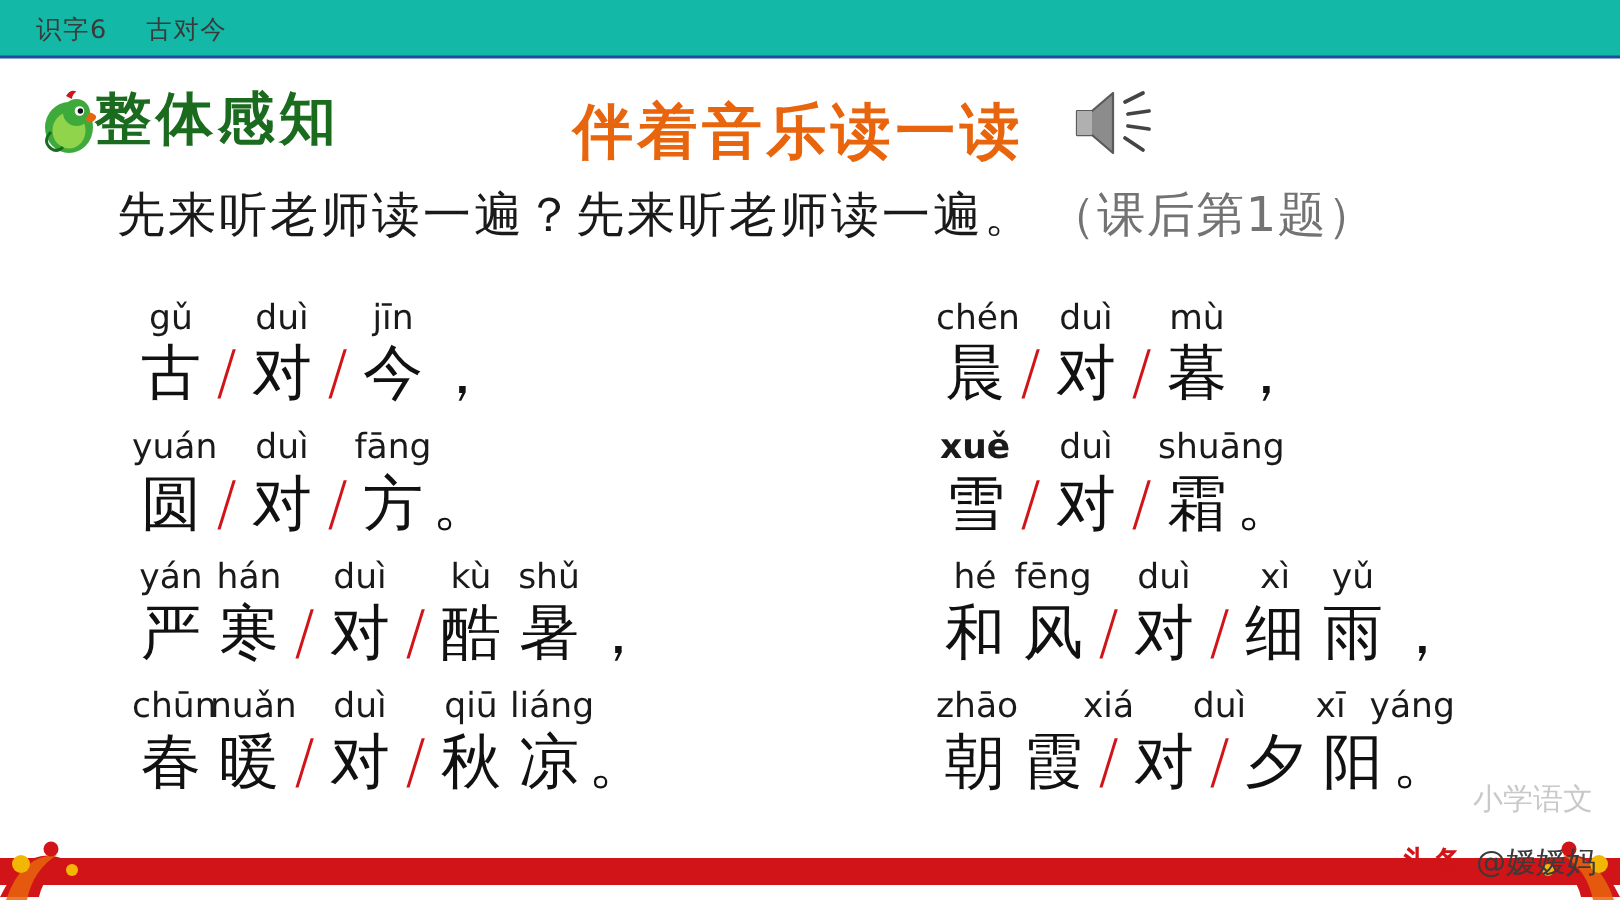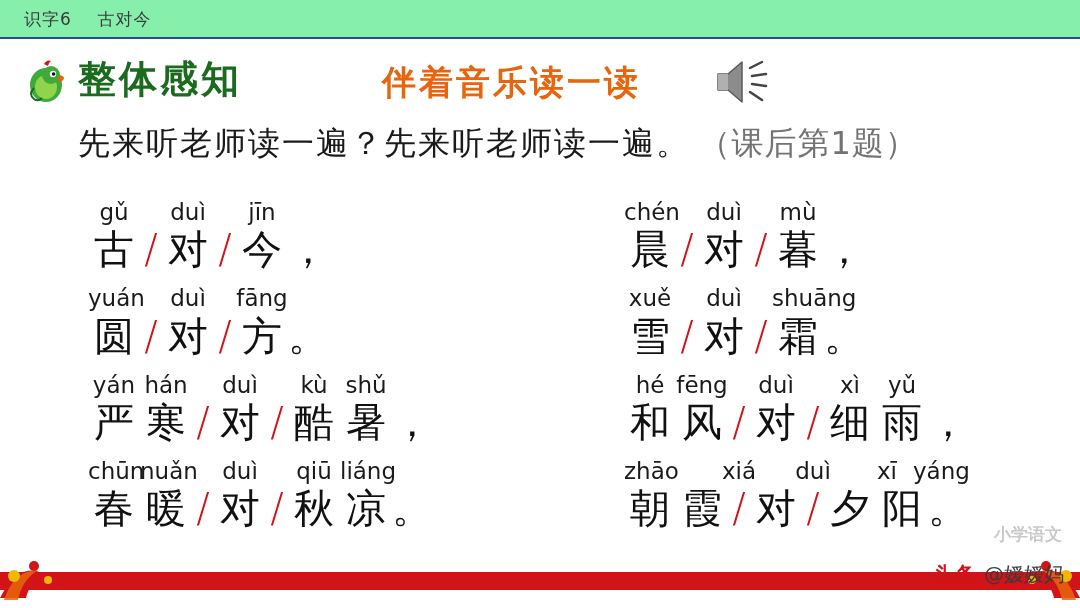--- a/index.html
+++ b/index.html
@@ -14,21 +14,21 @@
     overflow: hidden;
     position: relative;
   }
 
   
   .header {
     position: absolute;
     top: 0; left: 0;
     width: 1080px;
     height: 38px;
-    background: #86efac;
+    background: #14b8a6;
   }
   .header-text {
     position: absolute;
     left: 24px;
     top: 8px;
     font-size: 17px;
     color: #3a3a3a;
     letter-spacing: 1px;
     font-family: "DejaVu Sans", sans-serif;
   }
@@ -51,33 +51,33 @@
   }
   .parrot {
     position: absolute;
     left: 24px;
     top: 6px;
     width: 48px;
     height: 48px;
   }
   .section-title {
     position: absolute;
-    left: 78px;
+    left: 63px;
     top: 2px;
     font-size: 38px;
     font-weight: bold;
     color: #1b6b1f;
     font-family: "DejaVu Sans", sans-serif;
     letter-spacing: 3px;
   }
   .sub-title {
     position: absolute;
     left: 382px;
     top: 8px;
-    font-size: 34px;
+    font-size: 40px;
     font-weight: bold;
     color: #e8650d;
     font-family: "DejaVu Sans", sans-serif;
     letter-spacing: 3px;
   }
   .speaker {
     position: absolute;
     left: 712px;
     top: 2px;
     width: 70px;
@@ -188,25 +188,24 @@
     height: 58px;
   }
   .ribbon-left-flower { left: 0; }
   .ribbon-right-flower { right: 0; }
 
   
   .wm-top {
     position: absolute;
     right: 18px;
     bottom: 62px;
-    font-size: 17px;
+    font-size: 20px;
     color: #c9c9c9;
     font-family: "DejaVu Sans", sans-serif;
     white-space: nowrap;
-    font-weight: bold;
   }
   .wm-bottom {
     position: absolute;
     right: 16px;
     bottom: 20px;
     display: flex;
     align-items: center;
     white-space: nowrap;
   }
   .wm-logo {
@@ -363,21 +362,21 @@
           <span style="width: 52px;">晨</span>
           <span class="slash" style="width: 22px;">/</span>
           <span style="width: 52px;">对</span>
           <span class="slash" style="width: 22px;">/</span>
           <span style="width: 52px;">暮</span>
           <span style="width: 34px;">，</span>
         </div>
       </div>
       <div class="line-block">
         <div class="pinyin-row">
-          <span style="width: 52px;">xuě</span>
+          <span style="width: 52px; font-weight: bold;">xuě</span>
           <span style="width: 22px;"></span>
           <span style="width: 52px;">duì</span>
           <span style="width: 22px;"></span>
           <span style="width: 52px;">shuāng</span>
           <span style="width: 34px;"></span>
         </div>
         <div class="hanzi-row">
           <span style="width: 52px;">雪</span>
           <span class="slash" style="width: 22px;">/</span>
           <span style="width: 52px;">对</span>

